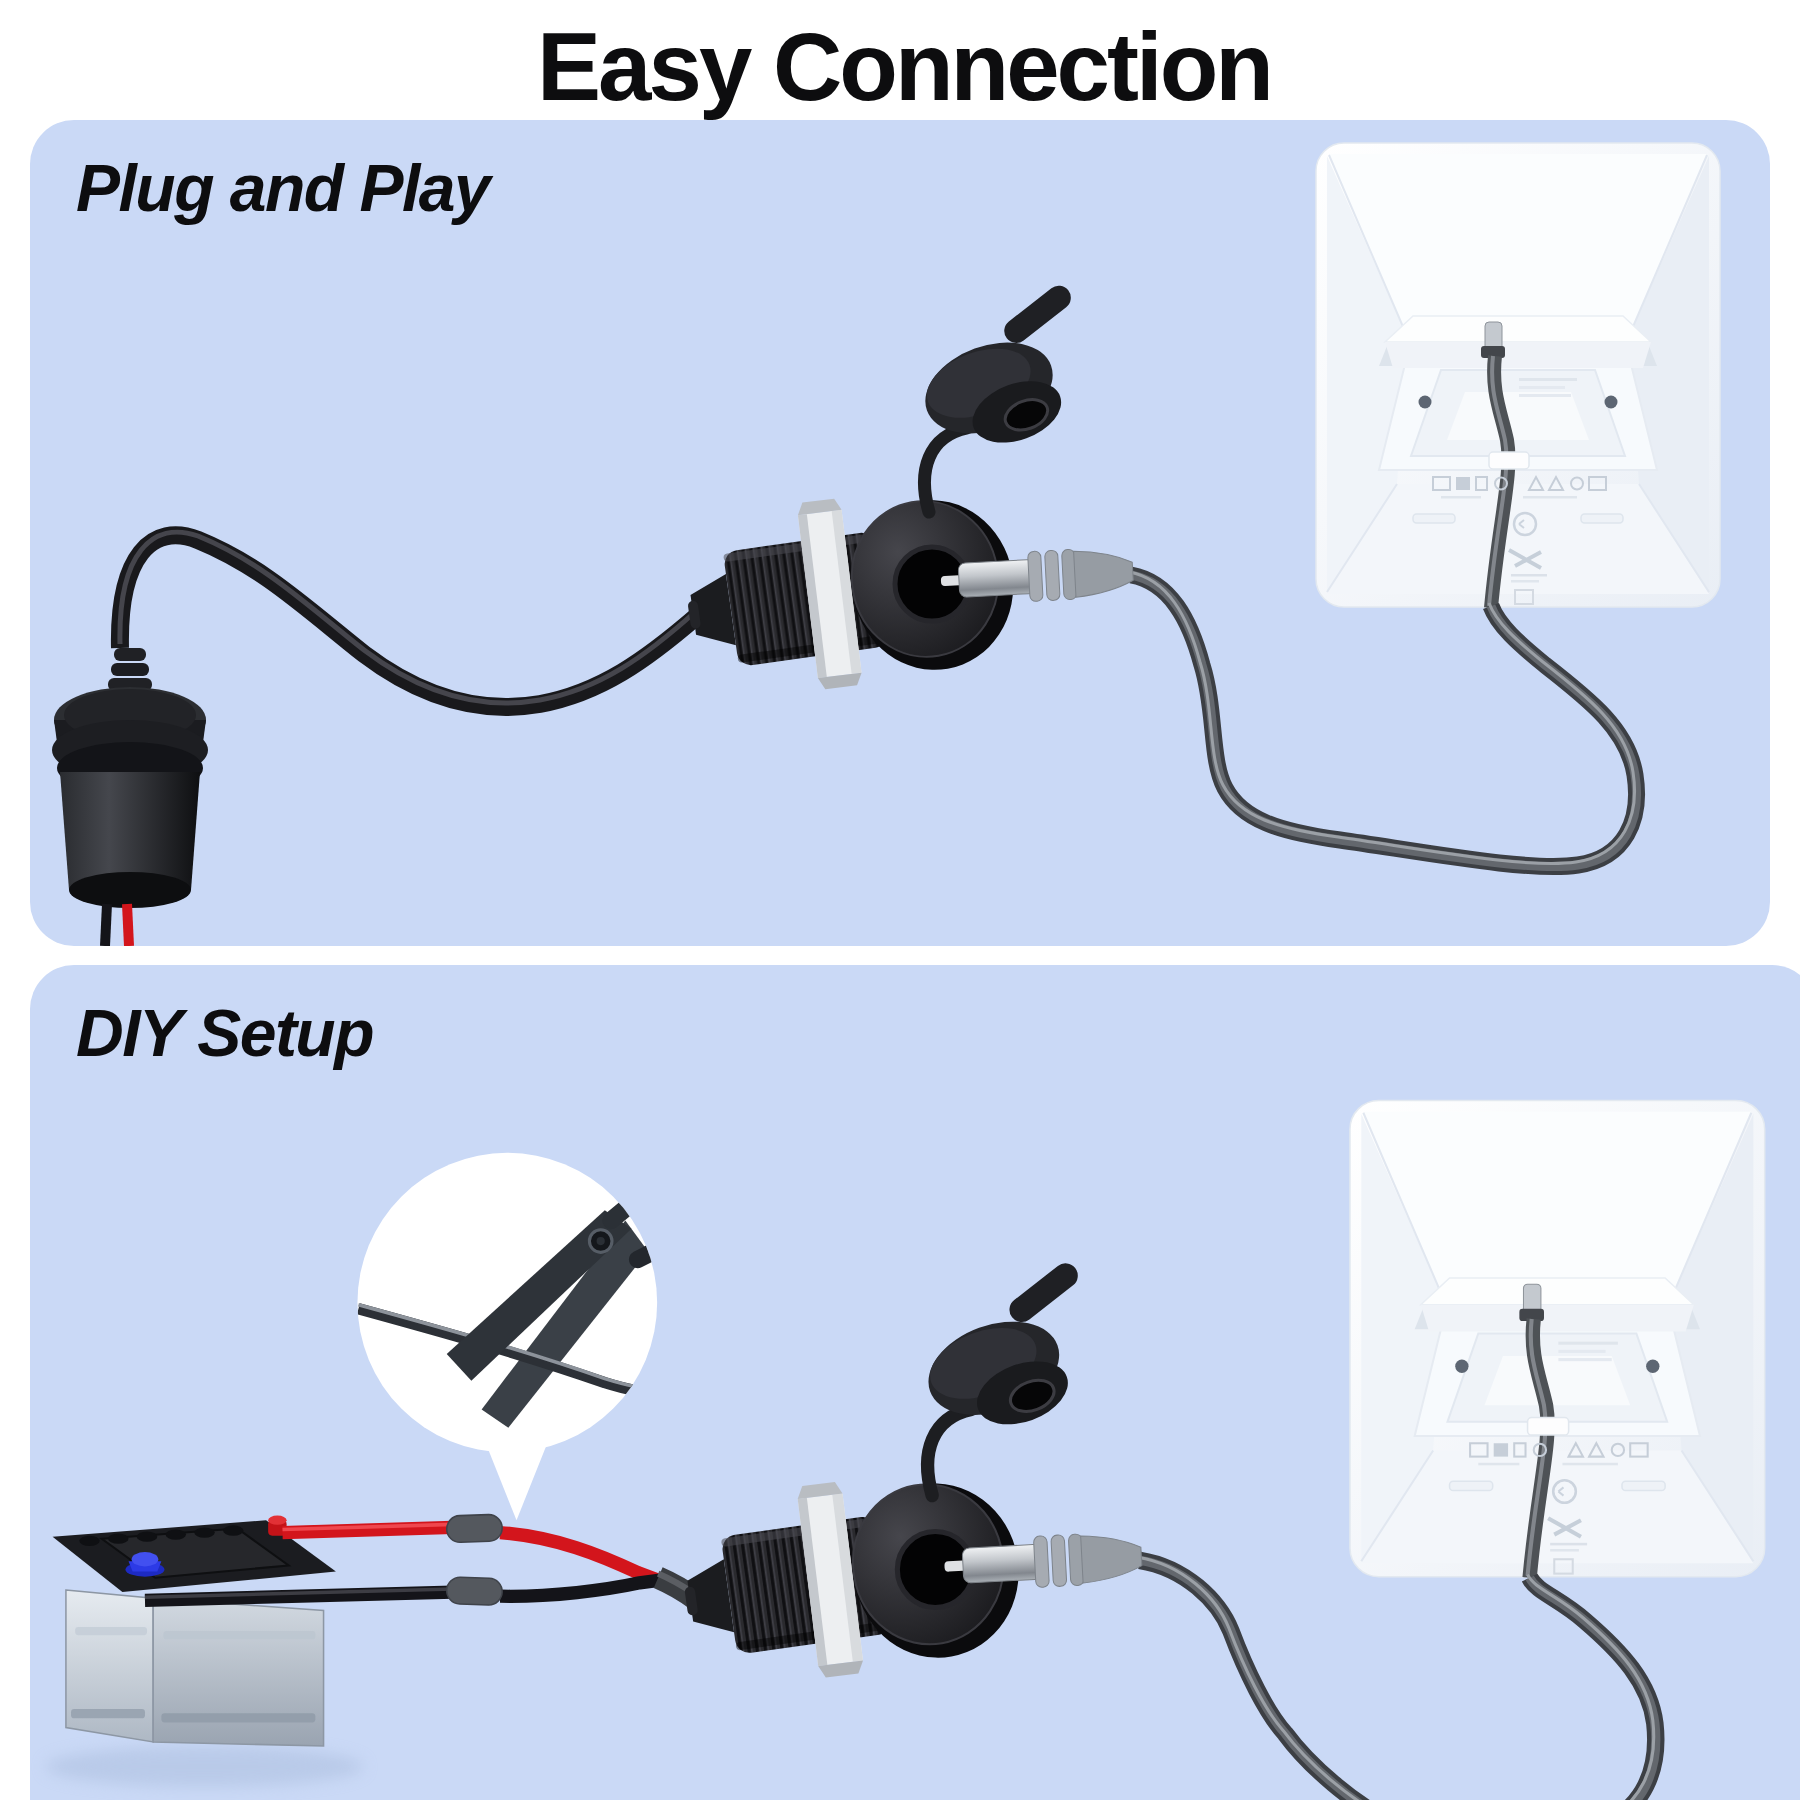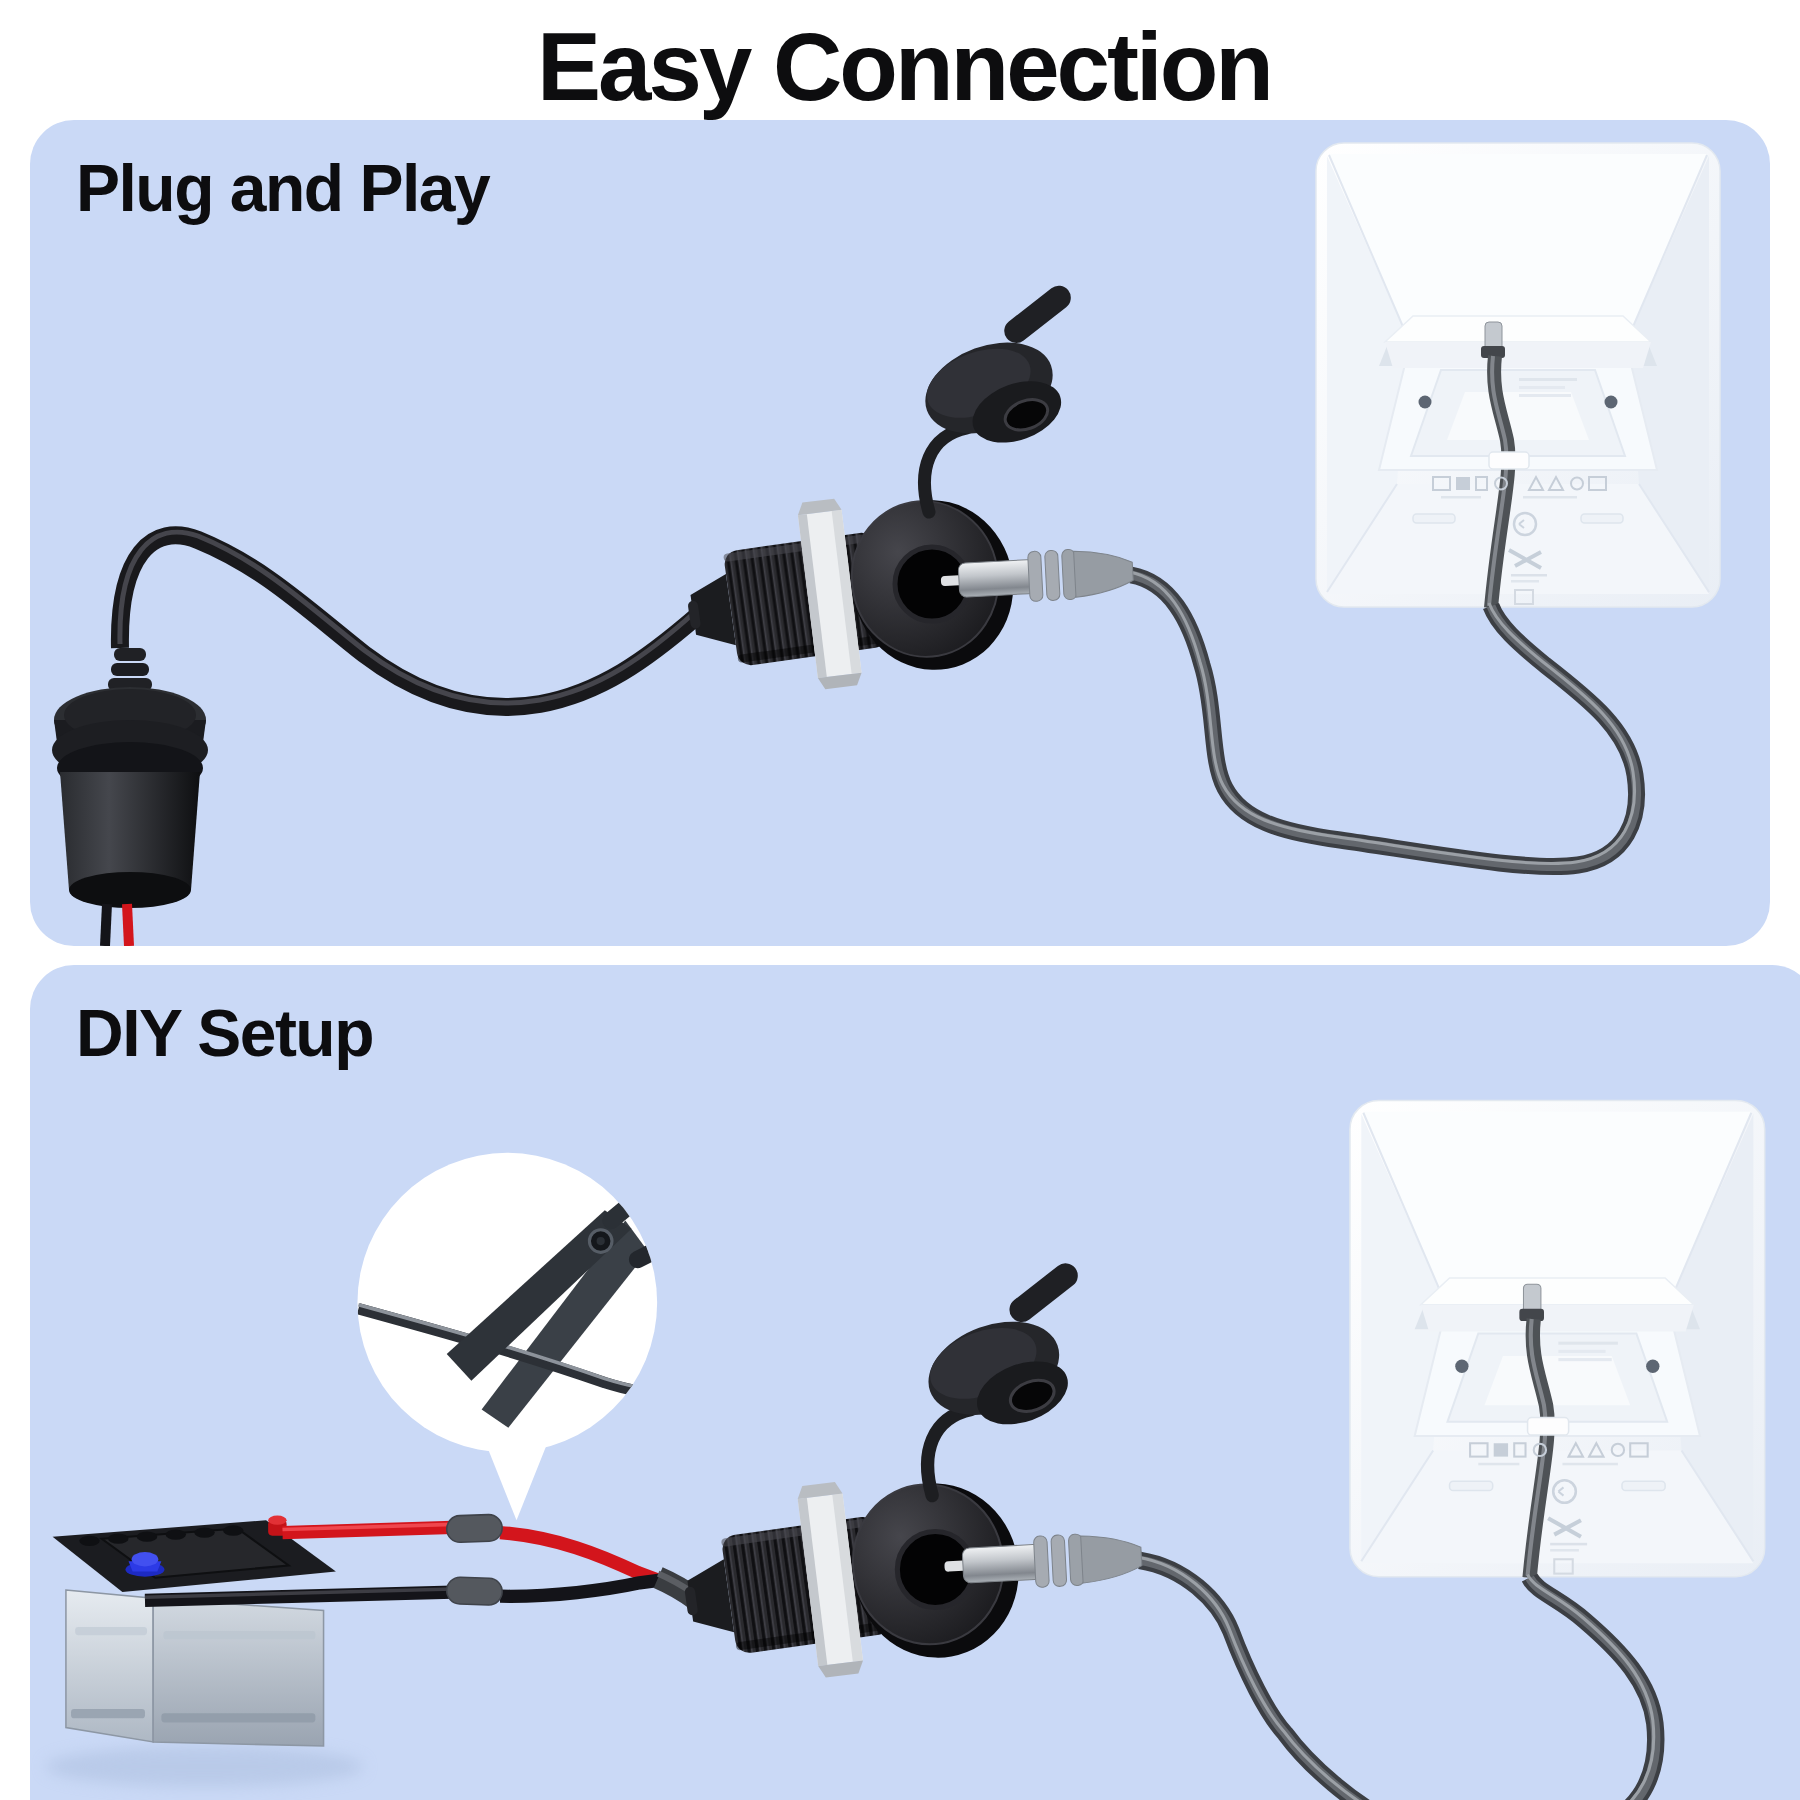--- a/index.html
+++ b/index.html
@@ -1,20 +1,20 @@
 <!DOCTYPE html>
 <html><head>
 <meta charset="utf-8">
 <style>
   html,body{margin:0;padding:0;background:#ffffff;}
   body{width:1800px;height:1800px;font-family:"Liberation Sans",sans-serif;}
   .canvas{position:relative;width:1800px;height:1800px;overflow:hidden;background:#ffffff;}
   .page-title{position:absolute;top:8px;left:0;width:100%;text-align:center;margin:4px;
     font-size:96px;font-weight:800;letter-spacing:-3px;color:#0d0d0f;}
-  .panel{position:absolute;left:30px;width:1740px;background:#cad9f6;border-radius:44px;}
+  .panel{position:absolute;left:30px;width:1740px;background:#cad9f6;border-radius:44px;font-style:italic;}
   .panel-1{top:120px;height:826px;}
   .panel-2{top:965px;height:1014px;padding-left:46px;}
   .panel svg.scene{position:absolute;left:0;top:0;width:100%;height:100%;display:block;}
   .panel h2{position:absolute;top:30px;left:46px;margin:0;z-index:2;
     font-size:66px;font-weight:800;letter-spacing:-1.5px;color:#0d0d0f;}
   .defs-holder{position:absolute;width:0;height:0;overflow:hidden;}
 </style>
 </head>
 <body>
 

